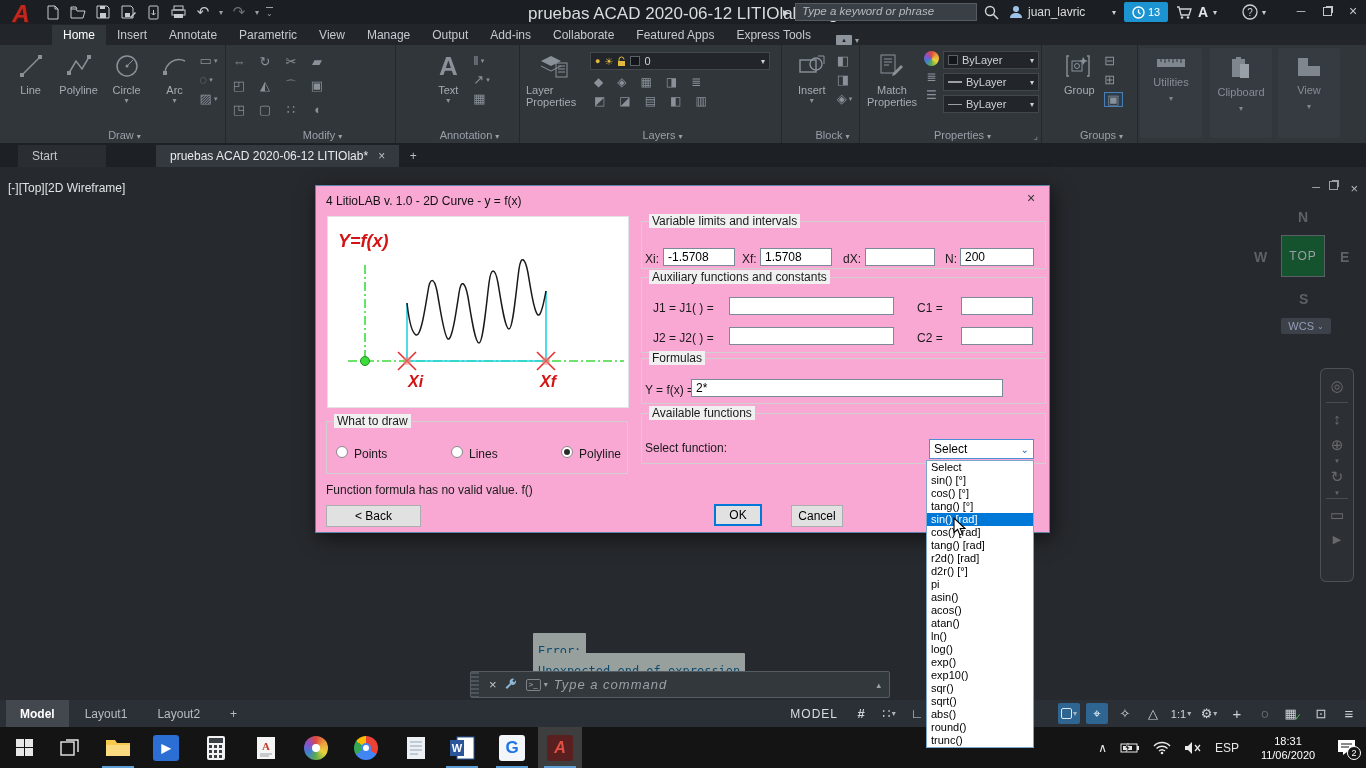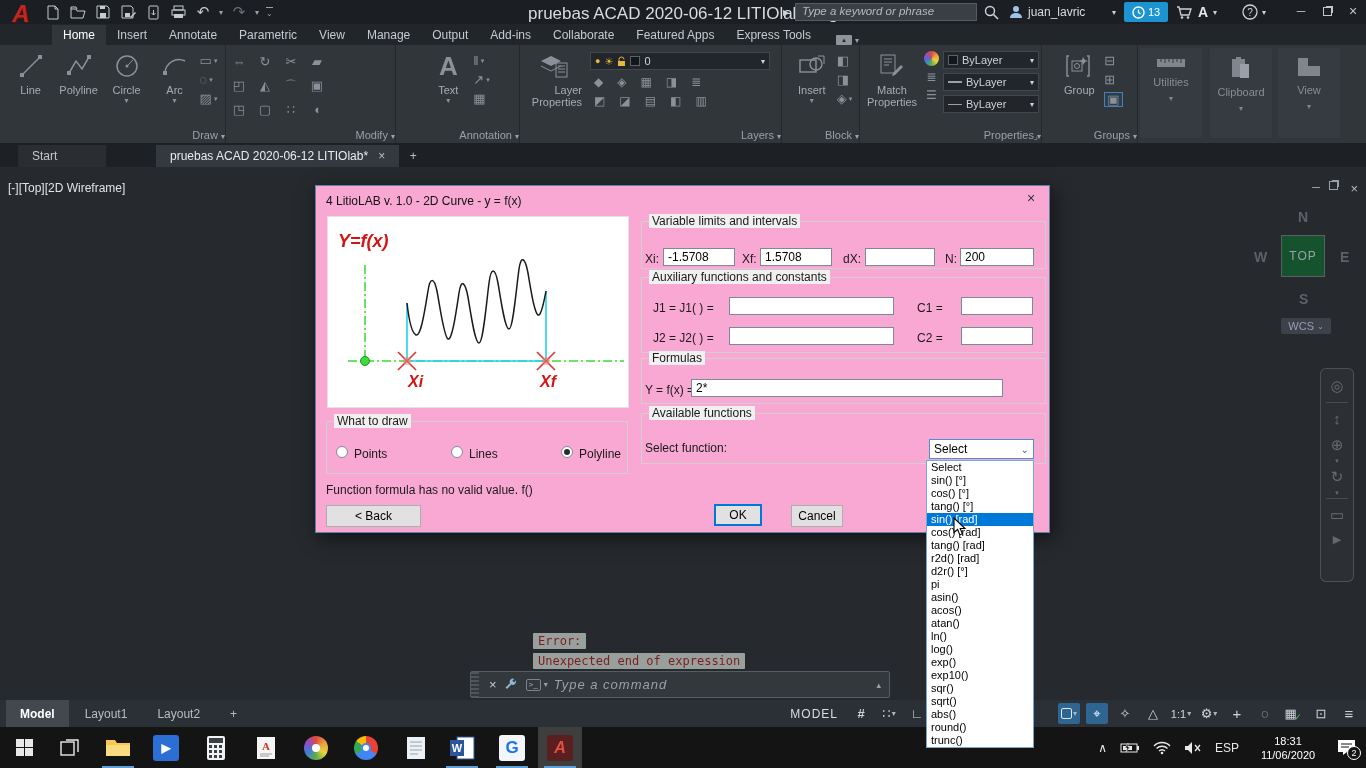--- a/index.html
+++ b/index.html
@@ -30,21 +30,21 @@
 
 #ribbonTabs{position:absolute;left:0;top:24px;width:1366px;height:21px;background:#22262a;display:flex;align-items:flex-end}
 .rtab{padding:3px 11px;font-size:12px;color:#c6cad0;white-space:nowrap}
 .rtab.active{background:#31363b;color:#fff}
 #rtoggle{margin-left:14px;display:flex;align-items:center;gap:3px;color:#9aa0a6;font-size:8px}
 #rtoggle .box{width:16px;height:10px;background:#8d949b;color:#22262a;font-size:7px;line-height:10px;text-align:center;border-radius:1px}
 
 
 #ribbon{position:absolute;left:0;top:45px;width:1366px;height:98px;background:#31363b;display:flex}
 .panel{position:relative;height:98px;border-right:1px solid #24282c;flex:none}
-.plabel{position:absolute;left:0;bottom:2px;width:100%;text-align:right;font-size:11px;color:#9aa0a8}
+.plabel{position:absolute;left:12px;bottom:2px;width:100%;text-align:center;font-size:11px;color:#9aa0a8}
 .plabel .cd{font-size:8px}
 .pbody{position:absolute;left:0;top:3px;width:100%;height:78px;display:flex;justify-content:center;gap:2px}
 .bigbtn{display:flex;flex-direction:column;align-items:center;width:46px;color:#a6acb3;font-size:11px}
 .bigbtn .ic{height:36px;display:flex;align-items:center;justify-content:center;color:#8a9199}
 .bigbtn .cd{font-size:8px;color:#8a9199}
 .smcol{display:flex;flex-direction:column;justify-content:flex-start;gap:6px;padding-top:6px}
 .smico{display:flex;align-items:center;gap:2px;color:#8a9199;font-size:13px;line-height:13px}
 .smico .cd{font-size:7px}
 .grid34{display:grid;grid-template-columns:repeat(4,26px);grid-auto-rows:24px;align-items:center;justify-items:center;padding-top:4px}
 .combo-dark{background:#22262b;border:1px solid #42474d;height:18px;display:flex;align-items:center;gap:4px;padding:0 4px;color:#cfd3d7;font-size:11px}
@@ -68,22 +68,22 @@
 .cube-l{position:absolute;color:#5d6268;font-size:14px;font-weight:bold}
 #cubeTop{position:absolute;left:1281px;top:68px;width:44px;height:42px;background:#14532d;
   border:1px solid #5a5f65;color:#9ba0a6;font-size:12px;letter-spacing:1px;display:flex;align-items:center;justify-content:center}
 #wcs{position:absolute;left:1281px;top:151px;width:50px;height:16px;background:rgba(185,190,225,.16);
   color:#969db9;font-size:11px;display:flex;align-items:center;justify-content:center;gap:3px;border-radius:2px}
 #navbar{position:absolute;left:1320px;top:201px;width:34px;height:214px;border:1px solid rgba(255,255,255,.16);
   border-radius:6px;background:rgba(255,255,255,.03);display:flex;flex-direction:column;align-items:center;padding-top:8px;gap:9px;
   color:rgba(255,255,255,.28);font-size:15px}
 #navbar .dv{width:22px;border-top:1px solid rgba(255,255,255,.14);margin:-2px 0}
 #navbar .cd{font-size:7px;margin:-6px 0}
-.errline{position:absolute;left:533px;background:#98a09e;color:#7f1d1d;
-  font-family:"DejaVu Sans Mono",monospace;font-size:12px;padding:1px 5px;border-radius:1px;white-space:pre}
+.errline{position:absolute;left:533px;background:#98a09e;color:#0c4a6e;
+  font-family:"DejaVu Sans Mono",monospace;font-size:12px;padding:11px 5px;border-radius:1px;white-space:pre}
 
 
 #cli{position:absolute;left:470px;top:504px;width:420px;height:27px;background:#33383d;
   border:1px solid #565c63;border-radius:2px;display:flex;align-items:center;z-index:8}
 #cli .grip{width:8px;height:100%;background:repeating-linear-gradient(#565c63 0 2px,transparent 2px 4px);margin-right:4px;opacity:.8}
 #cli .x{color:#c3c8cd;font-size:13px;margin:0 6px}
 #cli .prompt{display:flex;align-items:center;gap:3px;margin:0 6px 0 8px}
 #cli .pbox{border:1px solid #7d838a;border-radius:2px;font-size:8px;color:#aeb4ba;padding:0 2px;line-height:10px}
 #cli .ph{font-style:italic;color:#9aa0a6;font-size:13px;letter-spacing:1px}
 #cli .up{margin-left:auto;margin-right:8px;color:#9aa0a6;font-size:9px}
@@ -371,21 +371,21 @@
       <div class="pbody" style="justify-content:flex-start;padding-left:6px;gap:8px">
         <div class="bigbtn" style="width:56px">
           <span class="ic">
               <svg width="30" height="26" viewBox="0 0 30 26">
                 <path d="M2 8l10-5 10 5-10 5z" fill="#8a9199"></path>
                 <path d="M2 13l10 5 10-5" fill="none" stroke="#8a9199"></path>
                 <rect x="17" y="10" width="11" height="14" fill="none" stroke="#8a9199"></rect>
                 <path d="M19 13h7M19 16h7M19 19h7" stroke="#8a9199"></path>
               </svg>
             </span>
-          <span style="text-align:right;line-height:12px">Layer Properties</span>
+          <span style="text-align:left;line-height:12px">Layer Properties</span>
         </div>
         <div style="display:flex;flex-direction:column;gap:5px;padding-top:4px">
           <div class="combo-dark" style="width:180px">
             <span style="color:#e2b93c;font-size:9px">●</span>
             <span style="color:#e2b93c;font-size:10px">☀</span>
             <svg width="9" height="11" viewBox="0 0 9 11">
                 <path d="M2 5V3.5A2.5 2.5 0 0 1 7 3.5" fill="none" stroke="#e2b93c"></path>
                 <rect x="1" y="5" width="7" height="5" fill="#e2b93c"></rect>
               </svg>
             <span class="swatch"></span>

